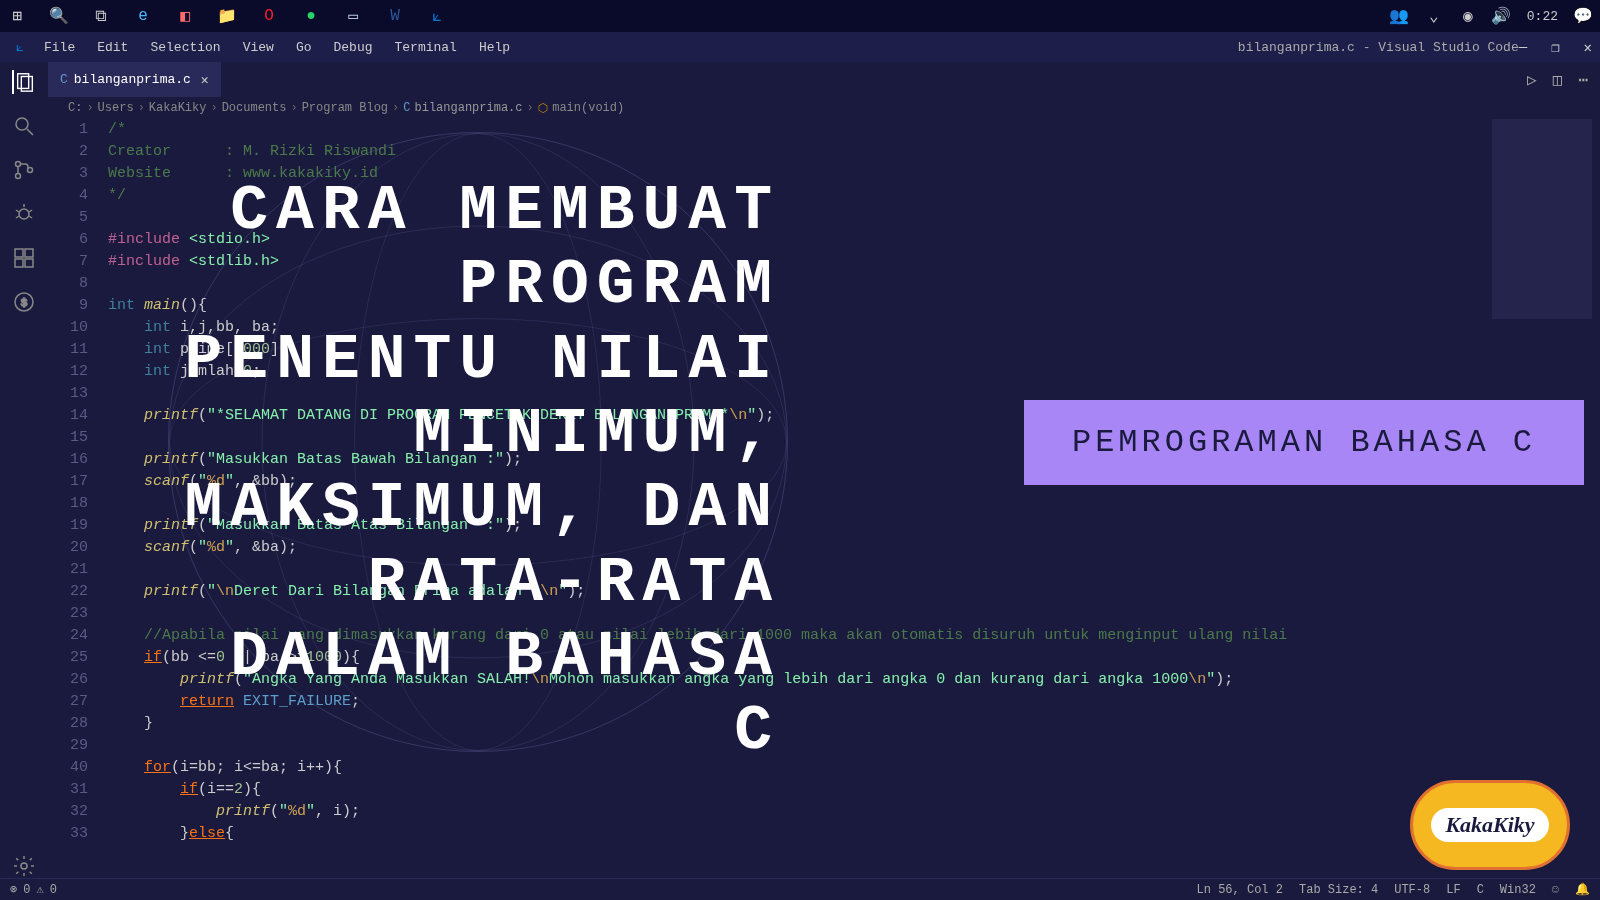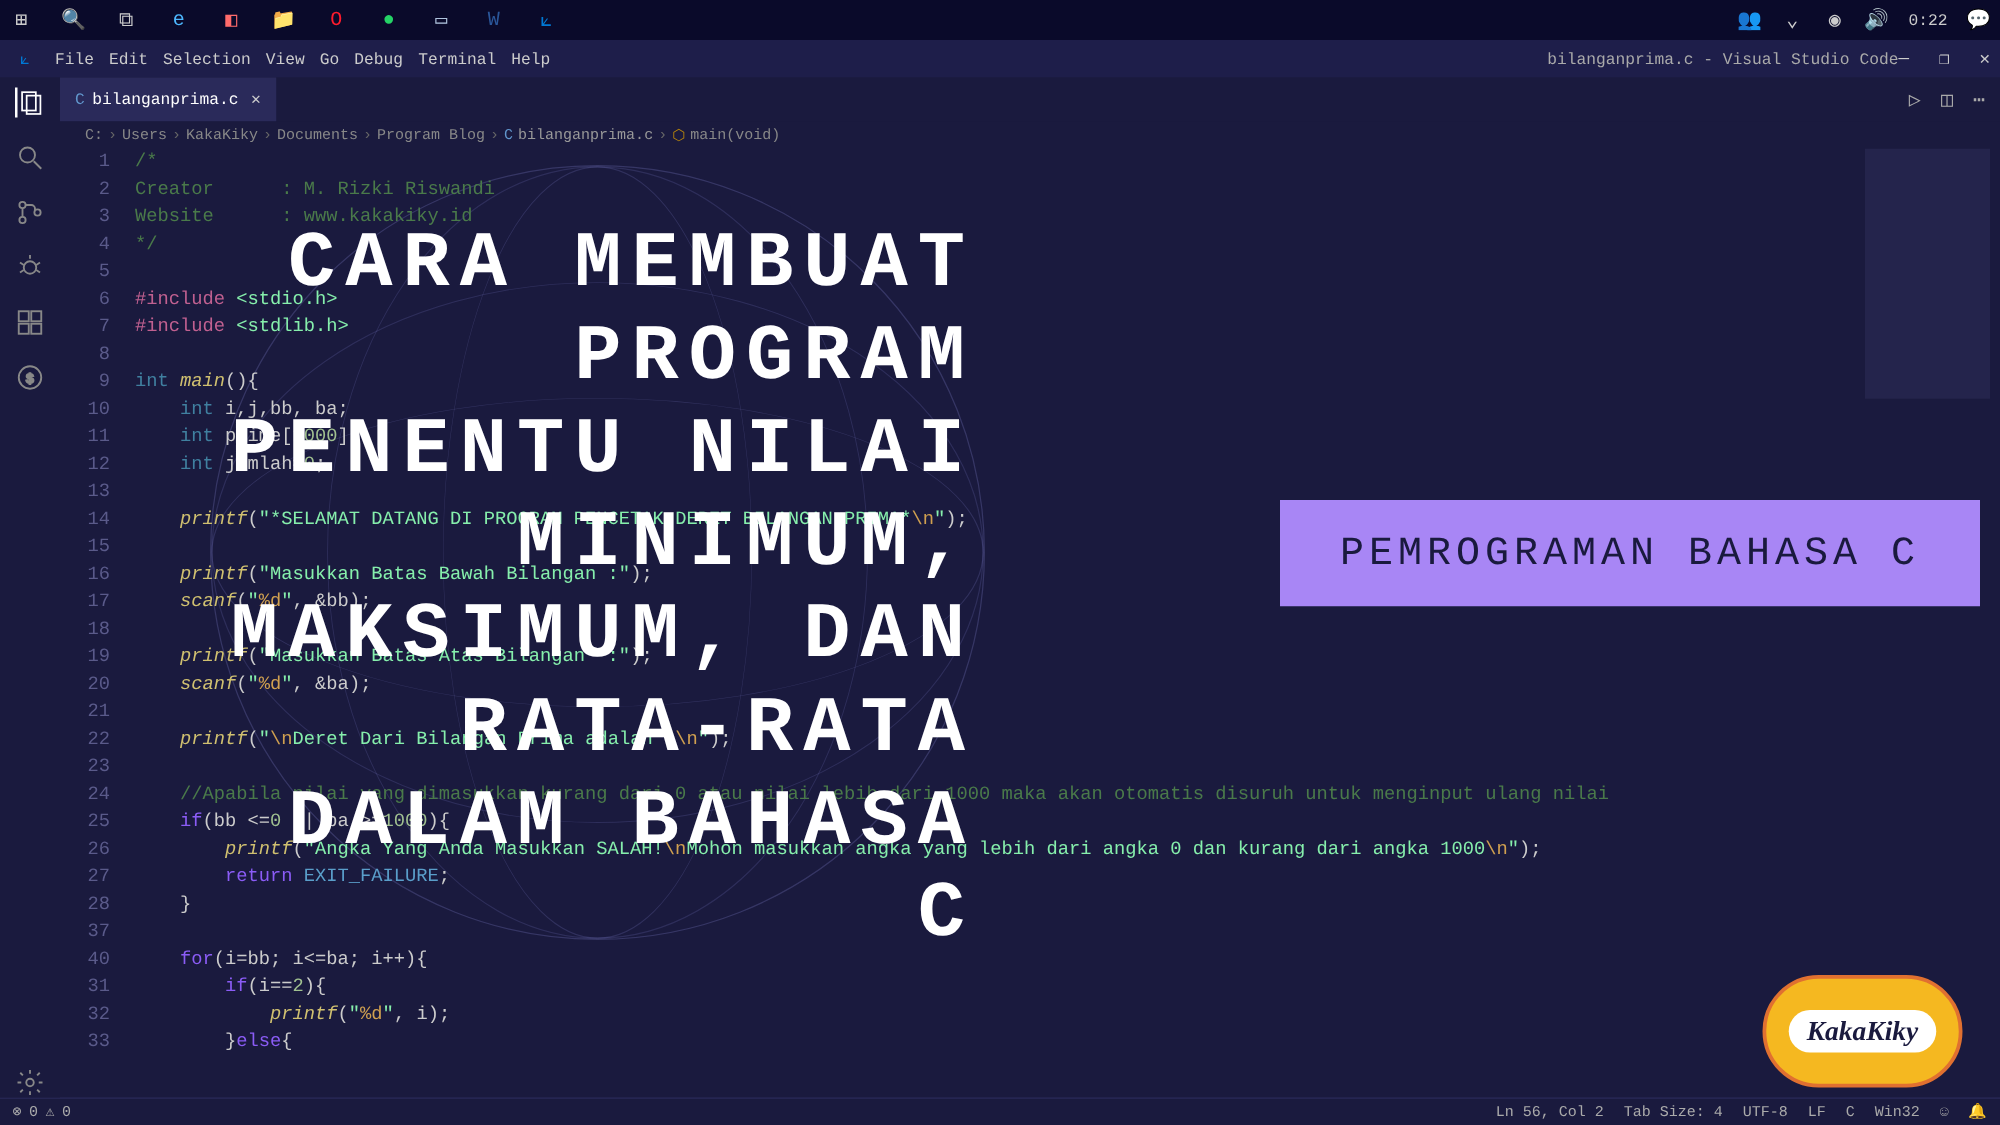--- a/index.html
+++ b/index.html
@@ -29,21 +29,21 @@
 .titlebar {
   height: 30px;
   background: #1e1e4a;
   display: flex;
   align-items: center;
   padding: 0 8px;
   font-size: 13px;
   color: #ccc;
 }
 .titlebar-logo { width: 24px; margin-right: 12px; display:flex; align-items:center; justify-content:center; }
-.menu-items { display: flex; gap: 12px; }
+.menu-items { display: flex; gap: 22px; }
 .menu-item { cursor: pointer; }
 .title-center { flex: 1; text-align: right; color: #aaa; }
 .window-controls { display: flex; gap: 24px; font-size: 14px; }
 
 
 .main { display: flex; height: calc(100% - 62px - 22px); }
 .activity-bar {
   width: 48px;
   background: #1a1a3e;
   display: flex;
@@ -104,21 +104,21 @@
   position: relative;
 }
 .gutter {
   width: 60px;
   text-align: right;
   padding-right: 20px;
   color: #5a5a8a;
 }
 .code { flex: 1; white-space: pre; }
 .tok-comment { color: #4a7a4a; }
-.tok-keyword { color: #8b5cf6; }
+.tok-keyword { color: #f97316; text-decoration: underline; }
 .tok-include { color: #c06090; }
 .tok-string { color: #86efac; }
 .tok-escape { color: #d0a050; }
 .tok-type { color: #4080a0; }
 .tok-func { color: #d0c070; font-style: italic; }
 .tok-num { color: #a0c090; }
 .tok-macro { color: #5a9eca; }
 
 
 .minimap {
@@ -390,21 +390,21 @@
           <div>19</div>
           <div>20</div>
           <div>21</div>
           <div>22</div>
           <div>23</div>
           <div>24</div>
           <div>25</div>
           <div>26</div>
           <div>27</div>
           <div>28</div>
-          <div>37</div>
+          <div>29</div>
           <div>40</div>
           <div>31</div>
           <div>32</div>
           <div>33</div>
         </div>
       <div class="code" id="code"><div><span class="tok-comment">/*</span></div><div><span class="tok-comment">Creator      : M. Rizki Riswandi</span></div><div><span class="tok-comment">Website      : www.kakakiky.id</span></div><div><span class="tok-comment">*/</span></div><div>&nbsp;</div><div><span class="tok-include">#include</span> <span class="tok-string">&lt;stdio.h&gt;</span></div><div><span class="tok-include">#include</span> <span class="tok-string">&lt;stdlib.h&gt;</span></div><div>&nbsp;</div><div><span class="tok-type">int</span> <span class="tok-func">main</span>(){ </div><div>    <span class="tok-type">int</span> i,j,bb, ba;</div><div>    <span class="tok-type">int</span> prime[<span class="tok-num">1000</span>];</div><div>    <span class="tok-type">int</span> jumlah=<span class="tok-num">0</span>;</div><div>&nbsp;</div><div>    <span class="tok-func">printf</span>(<span class="tok-string">"*SELAMAT DATANG DI PROGRAM PENCETAK DERET BILANGAN PRIMA*</span><span class="tok-escape">\n</span><span class="tok-string">"</span>);</div><div>&nbsp;</div><div>    <span class="tok-func">printf</span>(<span class="tok-string">"Masukkan Batas Bawah Bilangan :"</span>);</div><div>    <span class="tok-func">scanf</span>(<span class="tok-string">"</span><span class="tok-escape">%d</span><span class="tok-string">"</span>, &amp;bb);</div><div>&nbsp;</div><div>    <span class="tok-func">printf</span>(<span class="tok-string">"Masukkan Batas Atas Bilangan  :"</span>);</div><div>    <span class="tok-func">scanf</span>(<span class="tok-string">"</span><span class="tok-escape">%d</span><span class="tok-string">"</span>, &amp;ba);</div><div>&nbsp;</div><div>    <span class="tok-func">printf</span>(<span class="tok-string">"</span><span class="tok-escape">\n</span><span class="tok-string">Deret Dari Bilangan Prima adalah :</span><span class="tok-escape">\n</span><span class="tok-string">"</span>);</div><div>&nbsp;</div><div>    <span class="tok-comment">//Apabila nilai yang dimasukkan kurang dari 0 atau nilai lebih dari 1000 maka akan otomatis disuruh untuk menginput ulang nilai</span></div><div>    <span class="tok-keyword">if</span>(bb &lt;=<span class="tok-num">0</span> || ba &gt;=<span class="tok-num">1000</span>){</div><div>        <span class="tok-func">printf</span>(<span class="tok-string">"Angka Yang Anda Masukkan SALAH!</span><span class="tok-escape">\n</span><span class="tok-string">Mohon masukkan angka yang lebih dari angka 0 dan kurang dari angka 1000</span><span class="tok-escape">\n</span><span class="tok-string">"</span>);</div><div>        <span class="tok-keyword">return</span> <span class="tok-macro">EXIT_FAILURE</span>;</div><div>    }</div><div>&nbsp;</div><div>    <span class="tok-keyword">for</span>(i=bb; i&lt;=ba; i++){</div><div>        <span class="tok-keyword">if</span>(i==<span class="tok-num">2</span>){</div><div>            <span class="tok-func">printf</span>(<span class="tok-string">"</span><span class="tok-escape">%d</span><span class="tok-string">"</span>, i);</div><div>        }<span class="tok-keyword">else</span>{</div></div>
     </div>
 
     <div class="minimap"></div>
   </div>

